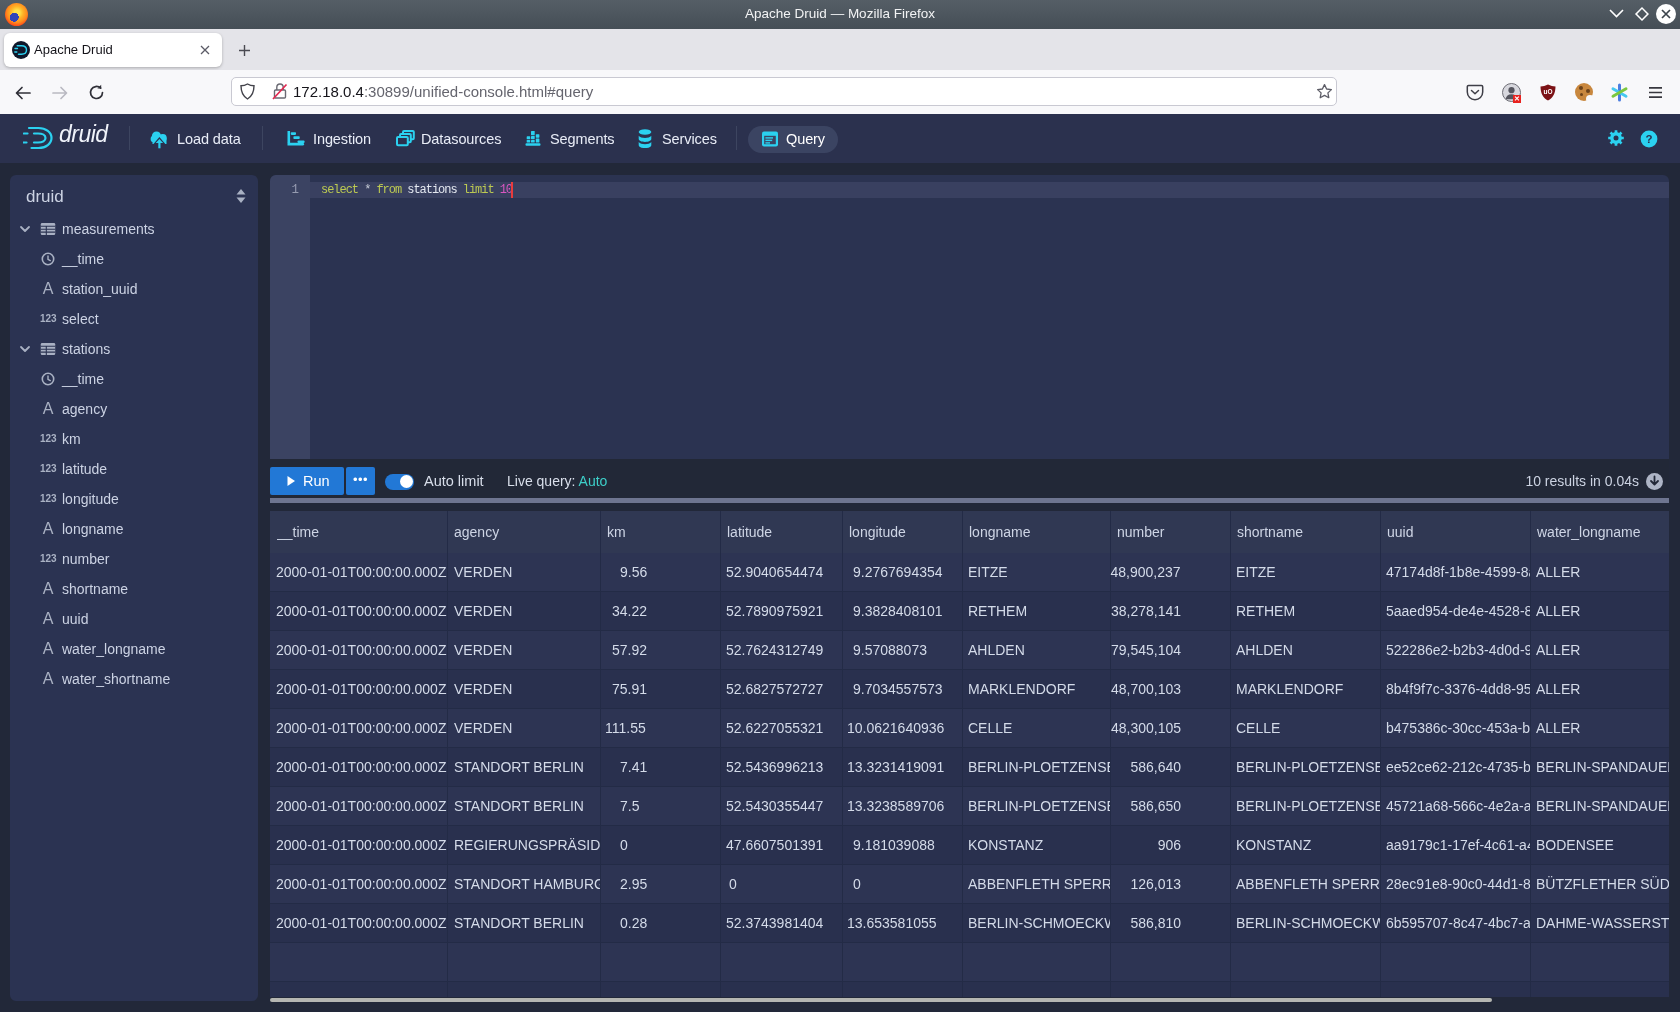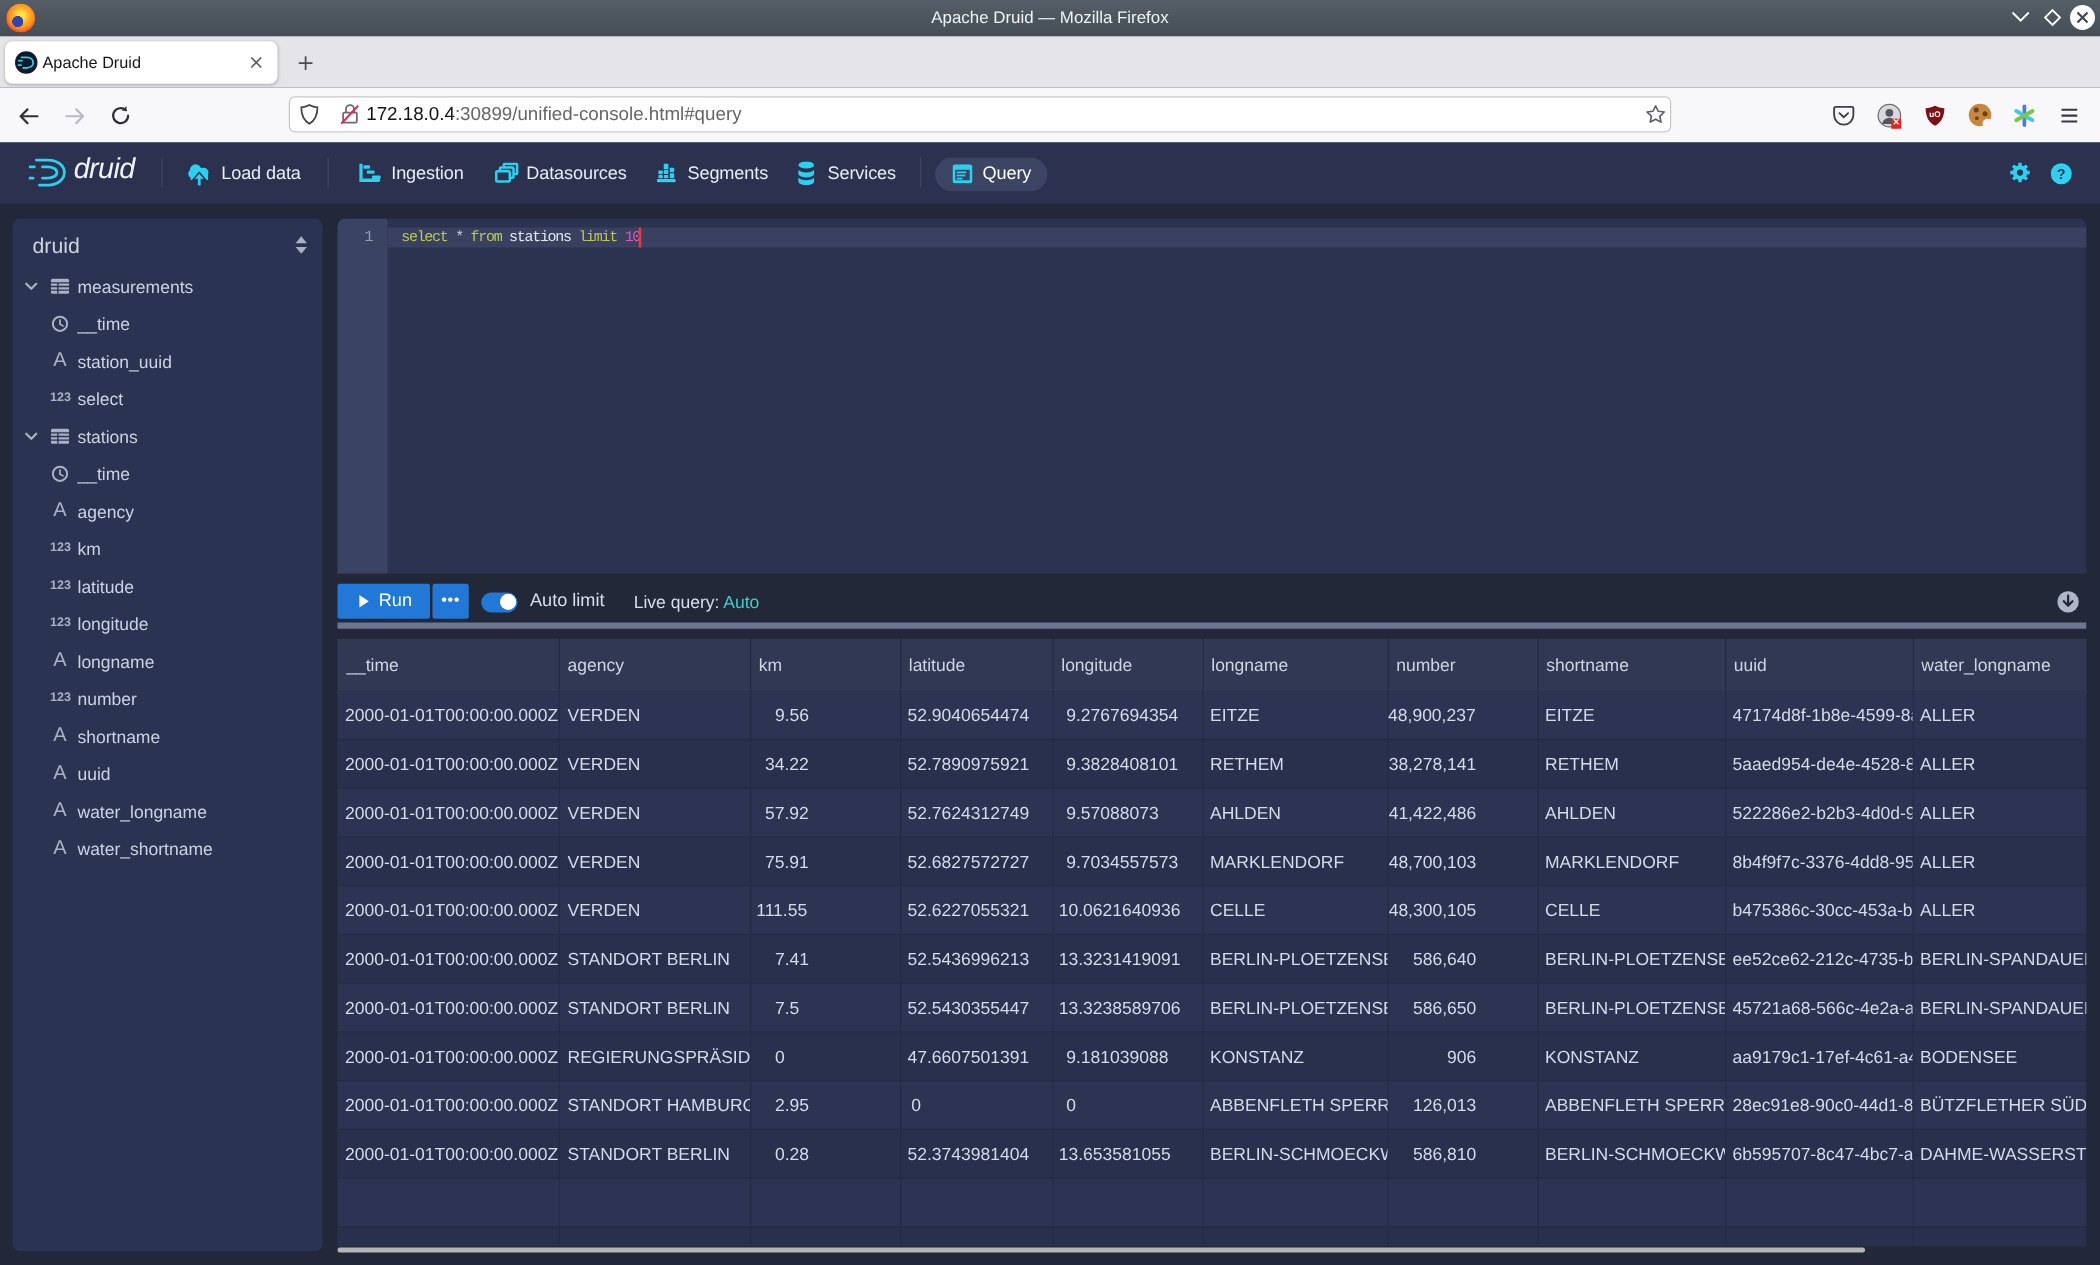--- a/index.html
+++ b/index.html
@@ -273,20 +273,21 @@
 <svg style="position:absolute;left:286px;top:475px;" width="10" height="12" viewBox="0 0 10 12">
       <path d="M1.5 1 L9 6 L1.5 11z" fill="#fff"></path>
     </svg>
 <div style="position:absolute;left:303px;top:467px;width:40px;height:28px;color:#fff;font-size:14.5px;line-height:28px;">Run</div>
 <div style="position:absolute;left:346px;top:467px;width:29px;height:28px;background:#2278d6;border-radius:2px;"></div>
 <div style="position:absolute;left:346px;top:467px;width:29px;height:28px;color:#fff;font-size:13px;line-height:26px;text-align:center;letter-spacing:0.5px;">•••</div>
 <div style="position:absolute;left:385px;top:474px;width:29px;height:16px;background:#2278d6;border-radius:8px;"></div>
 <div style="position:absolute;left:400px;top:475px;width:13px;height:13px;background:#fff;border-radius:50%;"></div>
 <div style="position:absolute;left:424px;top:467px;height:28px;color:#d9dfeb;font-size:14.5px;line-height:28px;">Auto limit</div>
 <div style="position:absolute;left:507px;top:467px;height:28px;color:#d9dfeb;font-size:14px;line-height:28px;">Live query: <span style="color:#3dcfc9;">Auto</span></div>
+<div style="position:absolute;left:1390px;top:467px;width:249px;height:28px;color:#ccd3e2;font-size:14px;line-height:28px;text-align:right;">10 results in 0.04s</div>
 <div style="position:absolute;left:1646px;top:473px;width:17px;height:17px;border-radius:50%;background:#aeb5c6;"></div>
 <svg style="position:absolute;left:1646px;top:473px;" width="17" height="17" viewBox="0 0 17 17">
       <path d="M8.5 3.5 V11 M5 8 L8.5 11.5 L12 8" stroke="#222837" stroke-width="1.8" fill="none" stroke-linecap="round" stroke-linejoin="round"></path>
     </svg>
 <div style="position:absolute;left:270px;top:498px;width:1399px;height:5px;background:#6e7590;"></div>
 
 <div style="position:absolute;left:270px;top:511px;width:1399px;height:42px;background:#303853;border-bottom:2px solid #232b46;"></div>
 <div class="th" style="left:277px;top:511px;width:170px;height:42px;line-height:42px;">__time</div>
 <div class="th" style="left:454px;top:511px;width:146px;height:42px;line-height:42px;">agency</div>
 <div class="th" style="left:607px;top:511px;width:113px;height:42px;line-height:42px;">km</div>
@@ -337,21 +338,21 @@
 <div class="ct" style="left:1110px;top:592px;width:71px;height:39px;line-height:39px;text-align:right;">38,278,141</div>
 <div class="ct" style="left:1236px;top:592px;width:144px;height:39px;line-height:39px;">RETHEM</div>
 <div class="ct" style="left:1386px;top:592px;width:144px;height:39px;line-height:39px;">5aaed954-de4e-4528-8f3a-7b20c8e1d4a6</div>
 <div class="ct" style="left:1536px;top:592px;width:133px;height:39px;line-height:39px;">ALLER</div>
 <div class="ct" style="left:276px;top:631px;width:171px;height:39px;line-height:39px;">2000-01-01T00:00:00.000Z</div>
 <div class="ct" style="left:454px;top:631px;width:146px;height:39px;line-height:39px;">VERDEN</div>
 <div class="ct" style="left:612px;top:631px;width:108px;height:39px;line-height:39px;">57.92</div>
 <div class="ct" style="left:726px;top:631px;width:116px;height:39px;line-height:39px;">52.7624312749</div>
 <div class="ct" style="left:853px;top:631px;width:109px;height:39px;line-height:39px;">9.57088073</div>
 <div class="ct" style="left:968px;top:631px;width:142px;height:39px;line-height:39px;">AHLDEN</div>
-<div class="ct" style="left:1110px;top:631px;width:71px;height:39px;line-height:39px;text-align:right;">41,422,486</div>
+<div class="ct" style="left:1110px;top:631px;width:71px;height:39px;line-height:39px;text-align:right;">79,545,104</div>
 <div class="ct" style="left:1236px;top:631px;width:144px;height:39px;line-height:39px;">AHLDEN</div>
 <div class="ct" style="left:1386px;top:631px;width:144px;height:39px;line-height:39px;">522286e2-b2b3-4d0d-9a8e-1c5b7f2d8e94</div>
 <div class="ct" style="left:1536px;top:631px;width:133px;height:39px;line-height:39px;">ALLER</div>
 <div class="ct" style="left:276px;top:670px;width:171px;height:39px;line-height:39px;">2000-01-01T00:00:00.000Z</div>
 <div class="ct" style="left:454px;top:670px;width:146px;height:39px;line-height:39px;">VERDEN</div>
 <div class="ct" style="left:612px;top:670px;width:108px;height:39px;line-height:39px;">75.91</div>
 <div class="ct" style="left:726px;top:670px;width:116px;height:39px;line-height:39px;">52.6827572727</div>
 <div class="ct" style="left:853px;top:670px;width:109px;height:39px;line-height:39px;">9.7034557573</div>
 <div class="ct" style="left:968px;top:670px;width:142px;height:39px;line-height:39px;">MARKLENDORF</div>
 <div class="ct" style="left:1110px;top:670px;width:71px;height:39px;line-height:39px;text-align:right;">48,700,103</div>

